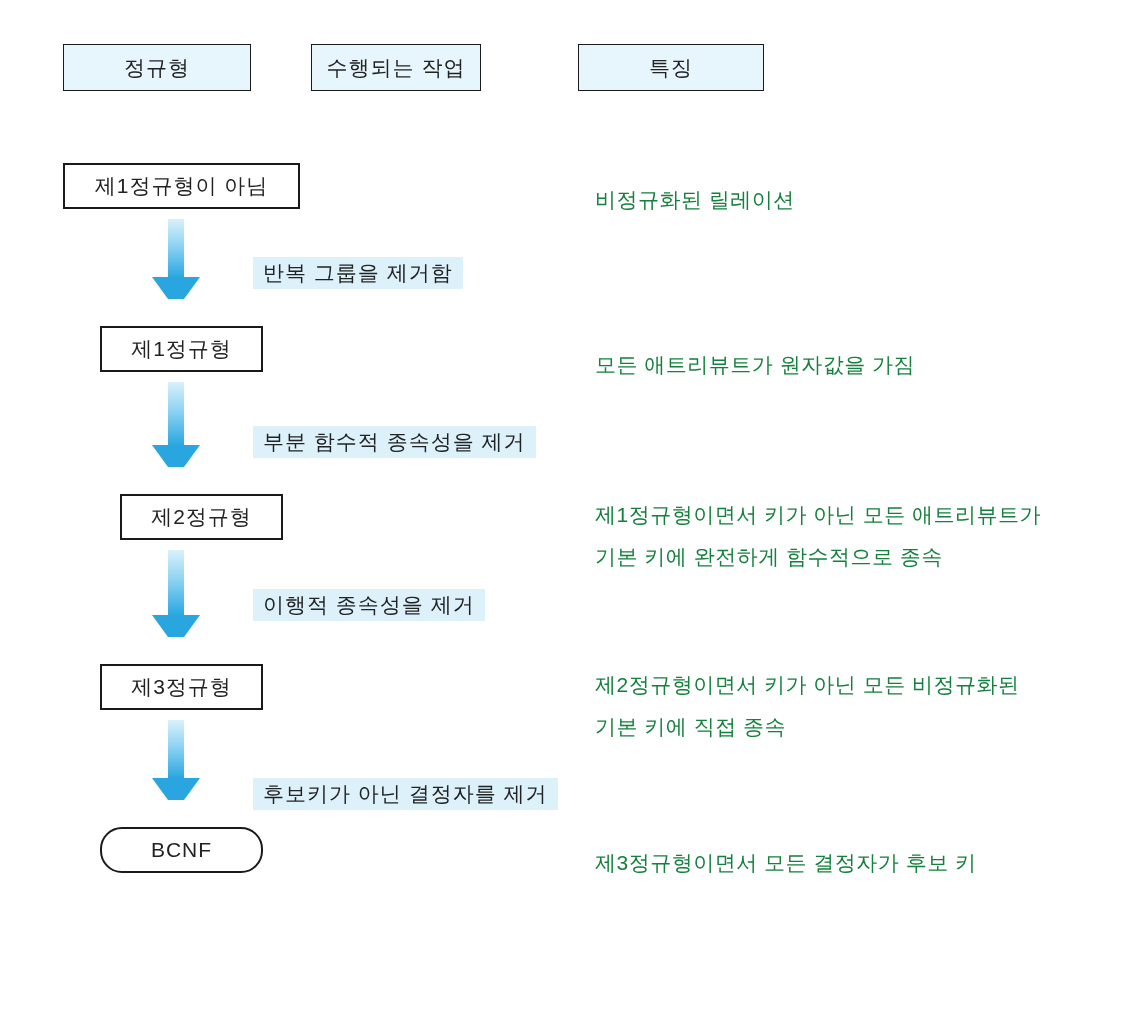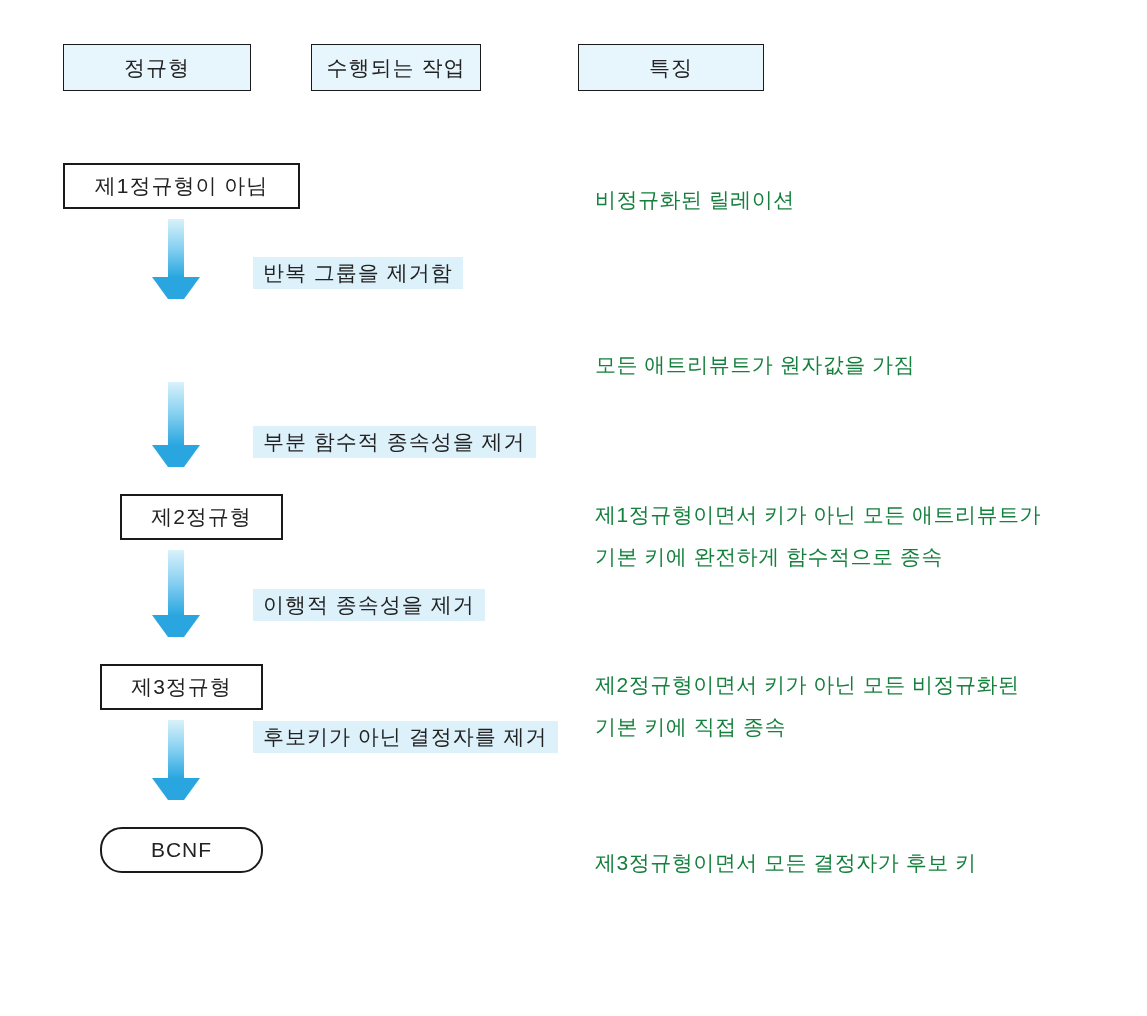--- a/index.html
+++ b/index.html
@@ -57,20 +57,21 @@
 </head>
 <body>
 
 <div class="page">
 
   <div class="hdr-box" style="left:47px; width:188px;">정규형</div>
   <div class="hdr-box" style="left:295px; width:170px;">수행되는 작업</div>
   <div class="hdr-box" style="left:562px; width:186px;">특징</div>
 
   <div class="node-box" style="left:47px; top:147px; width:237px;">제1정규형이 아님</div>
+  <div class="node-box" style="left:84px; top:310px; width:163px;">제1정규형</div>
   <div class="node-box" style="left:84px; top:478px; width:163px;margin-left:20px;">제2정규형</div>
   <div class="node-box" style="left:84px; top:648px; width:163px;">제3정규형</div>
   <div class="node-box" style="left:84px; top:811px; width:163px;border-radius:22px;">BCNF</div>
 
   <div class="arrow" style="top:195px; height:112px;">
     <div class="shaft"></div>
     <div class="head"></div>
   </div>
   <div class="arrow" style="top:358px; height:117px;">
     <div class="shaft"></div>
@@ -81,21 +82,21 @@
     <div class="head"></div>
   </div>
   <div class="arrow" style="top:696px; height:112px;">
     <div class="shaft"></div>
     <div class="head"></div>
   </div>
 
   <div class="action" style="left:237px; top:241px;">반복 그룹을 제거함</div>
   <div class="action" style="left:237px; top:410px;">부분 함수적 종속성을 제거</div>
   <div class="action" style="left:237px; top:573px;">이행적 종속성을 제거</div>
-  <div class="action" style="left:237px; top:705px;">후보키가 아닌 결정자를 제거</div>
+  <div class="action" style="left:237px; top:762px;">후보키가 아닌 결정자를 제거</div>
 
   <div class="feature" style="left:563px; top:155px;">
     <div>비정규화된 릴레이션</div>
   </div>
   <div class="feature" style="left:563px; top:320px;">
     <div>모든 애트리뷰트가 원자값을 가짐</div>
   </div>
   <div class="feature" style="left:563px; top:470px;">
     <div>제1정규형이면서 키가 아닌 모든 애트리뷰트가</div>
     <div>기본 키에 완전하게 함수적으로 종속</div>

